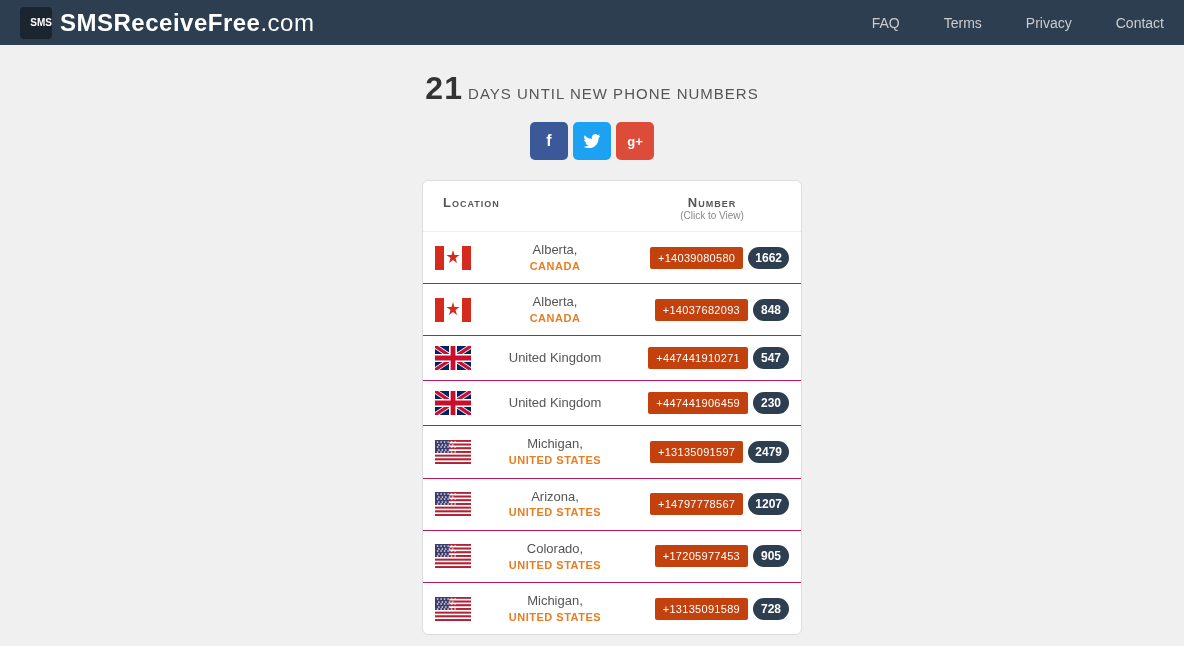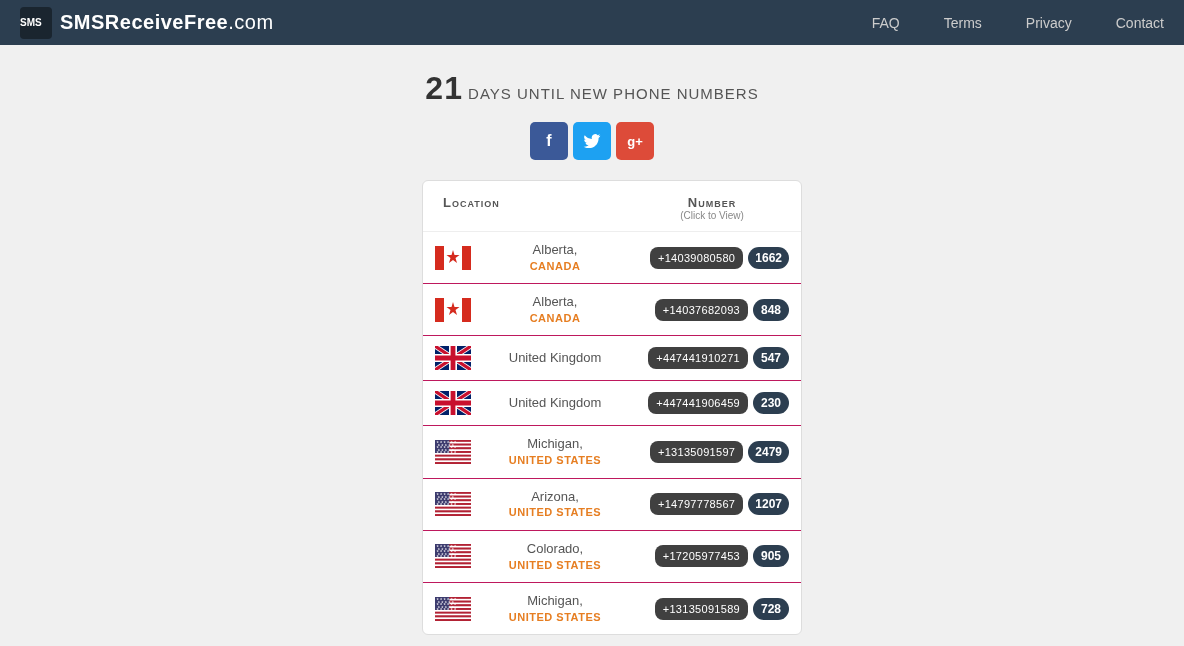--- a/index.html
+++ b/index.html
@@ -23,29 +23,29 @@
       align-items: center;
       gap: 8px;
     }
     .logo-icon {
       width: 32px;
       height: 32px;
       background: #1a252f;
       border-radius: 4px;
       display: flex;
       align-items: center;
-      justify-content: flex-start;
+      justify-content: flex-end;
       color: white;
       font-size: 10px;
       font-weight: bold;
       letter-spacing: 0;
     }
     .logo-text {
       color: white;
-      font-size: 20px;
+      font-size: 24px;
       font-weight: 600;
       letter-spacing: 0.5px;
     }
     .logo-text span {
       font-weight: 300;
     }
     .nav {
       display: flex;
       gap: 44px;
       padding-left: 9px;
@@ -172,25 +172,25 @@
       letter-spacing: 0.5px;
     }
 
     .number-area {
       display: flex;
       align-items: center;
       gap: 5px;
       justify-content: flex-end;
     }
     .number-btn {
-      background: #404040;
+      background: #c2410c;
       color: white;
       font-size: 11px;
       padding: 5px 8px;
-      border-radius: 8px;
+      border-radius: 2px;
       cursor: pointer;
       border: none;
       font-weight: 500;
       letter-spacing: 0.3px;
     }
     .count-badge {
       background: #2c3e50;
       color: white;
       font-size: 12px;
       padding: 4px 7px;

